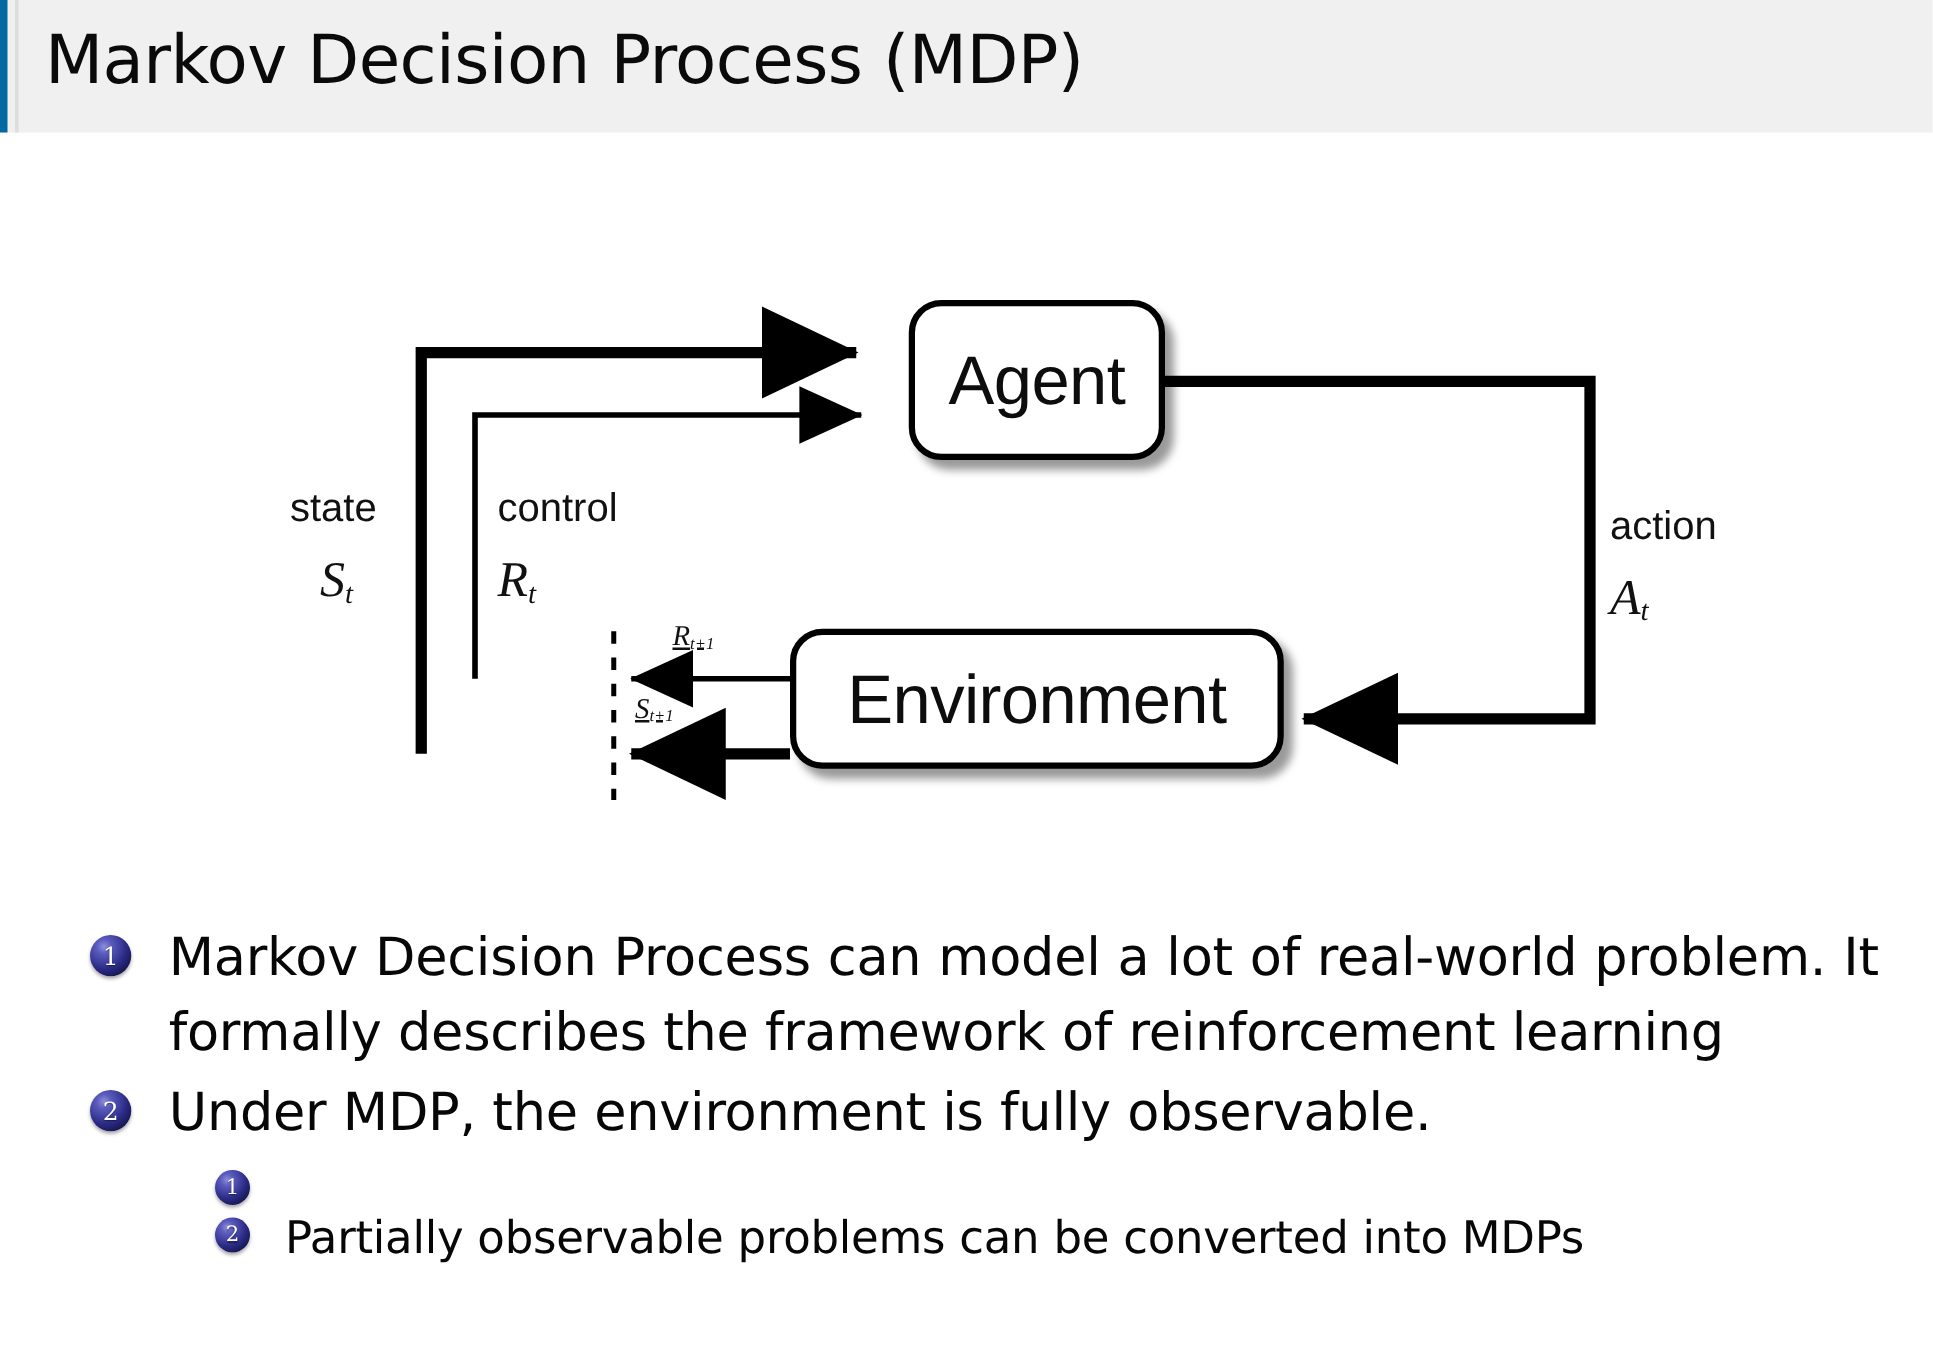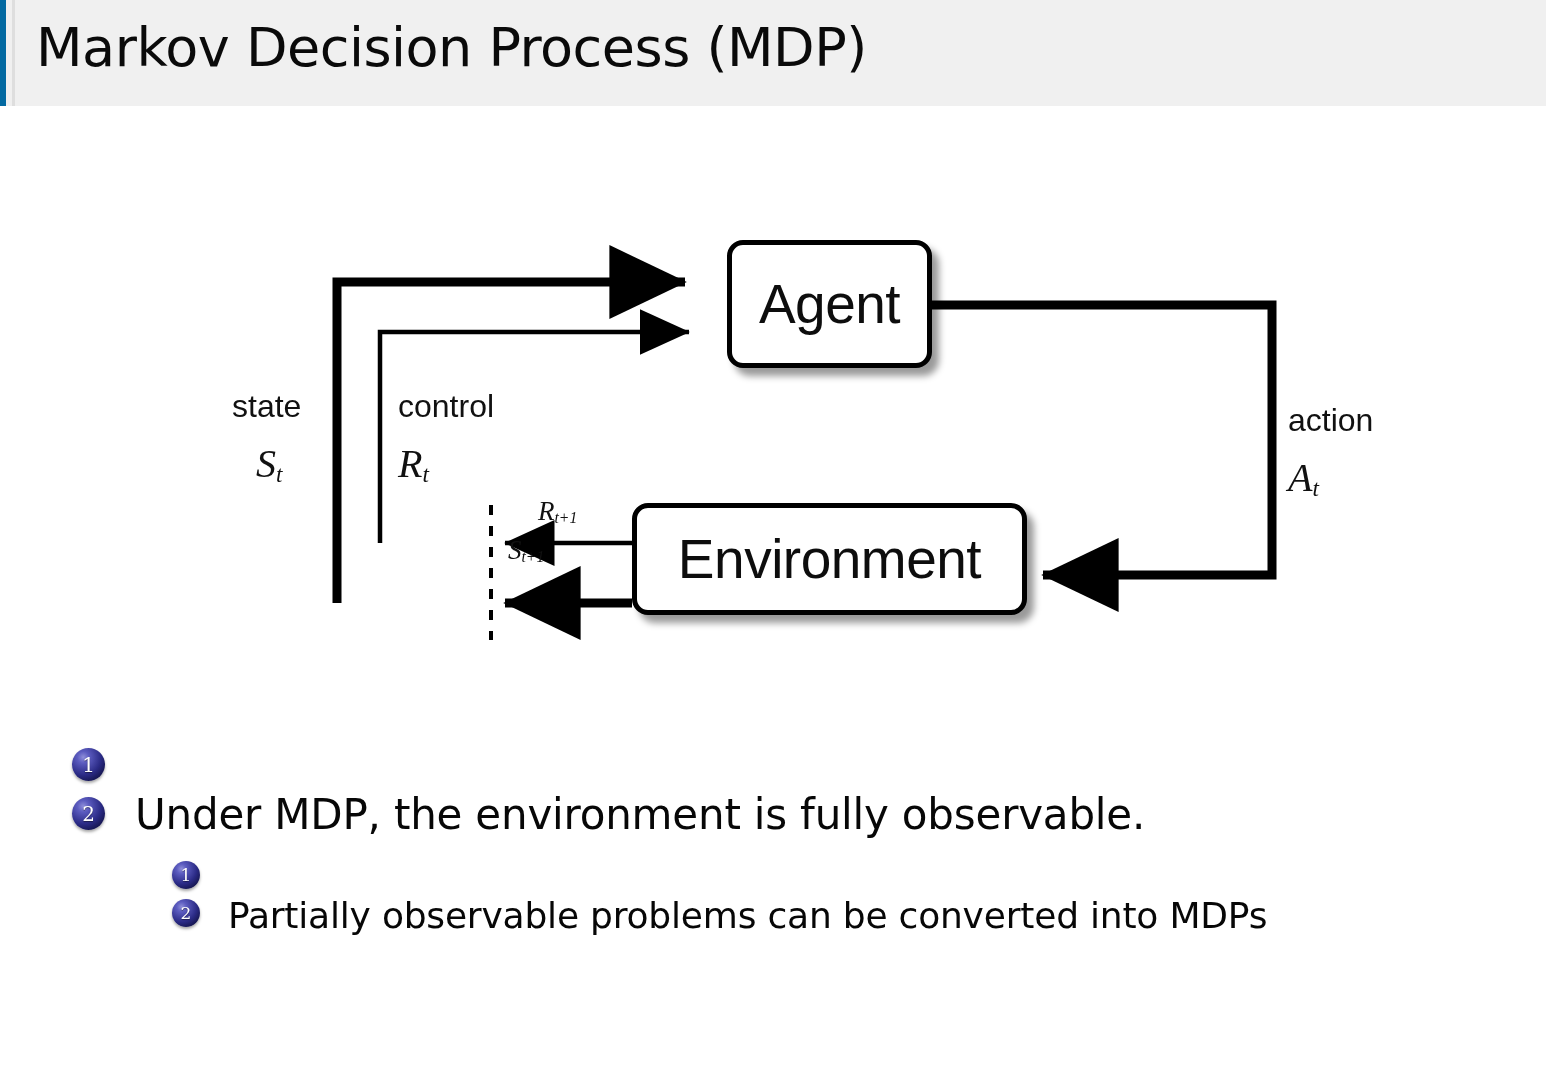--- a/index.html
+++ b/index.html
@@ -67,33 +67,34 @@
     font-size: 40px;
   }
   .dlabel-math sub {
     font-size: 0.58em;
     font-style: italic;
     vertical-align: -0.22em;
   }
   .dlabel-math-sm {
     font-family: "Liberation Serif", serif;
     font-style: italic;
-    font-size: 27px;
+    font-size: 23px;
+    text-decoration: underline;
   }
   .dlabel-math-sm sub {
     font-size: 0.58em;
     font-style: italic;
     vertical-align: -0.22em;
   }
 
   .nodebox {
     position: absolute;
     background: #ffffff;
     border: 5px solid #000000;
-    border-radius: 16px;
+    border-radius: 26px;
     box-shadow: 7px 8px 7px rgba(0,0,0,0.40);
     display: flex;
     align-items: center;
     justify-content: center;
     box-sizing: border-box;
   }
   .nodebox span {
     font-family: "Liberation Sans", sans-serif;
     font-size: 55px;
     color: #0d0d0d;
@@ -200,28 +201,29 @@
   <div class="dlabel dlabel-math" style="left:256px; top:310px;"><span>S</span><sub>t</sub></div>
 
   <div class="dlabel dlabel-word" style="left:398px; top:258px;">control</div>
   <div class="dlabel dlabel-math" style="left:398px; top:310px;"><span>R</span><sub>t</sub></div>
 
   <div class="dlabel dlabel-word" style="left:1288px; top:272px;">action</div>
   <div class="dlabel dlabel-math" style="left:1288px; top:324px;"><span>A</span><sub>t</sub></div>
 
   <div class="dlabel dlabel-math-sm" style="left:538px; top:366px;"><span>R</span><sub>t+1</sub></div>
 
-  <div class="dlabel dlabel-math-sm" style="left:508px; top:405px;"><span>S</span><sub>t+1</sub></div>
+  <div class="dlabel dlabel-math-sm" style="left:508px; top:424px;"><span>S</span><sub>t+1</sub></div>
 
 </div>
 
 <div id="bullets">
 
   <div class="item">
     <div class="badge badge-l1">1</div>
+    <div class="itext itext-l1">Markov Decision Process can model a lot of real-world problem. It formally describes the framework of reinforcement learning</div>
   </div>
 
   <div class="item" style="margin-top:4px;">
     <div class="badge badge-l1">2</div>
     <div class="itext itext-l1 nojust">Under MDP, the environment is fully observable.</div>
   </div>
 
   <div class="item" style="margin-top:6px;">
     <div class="badge badge-l2">1</div>
   </div>

